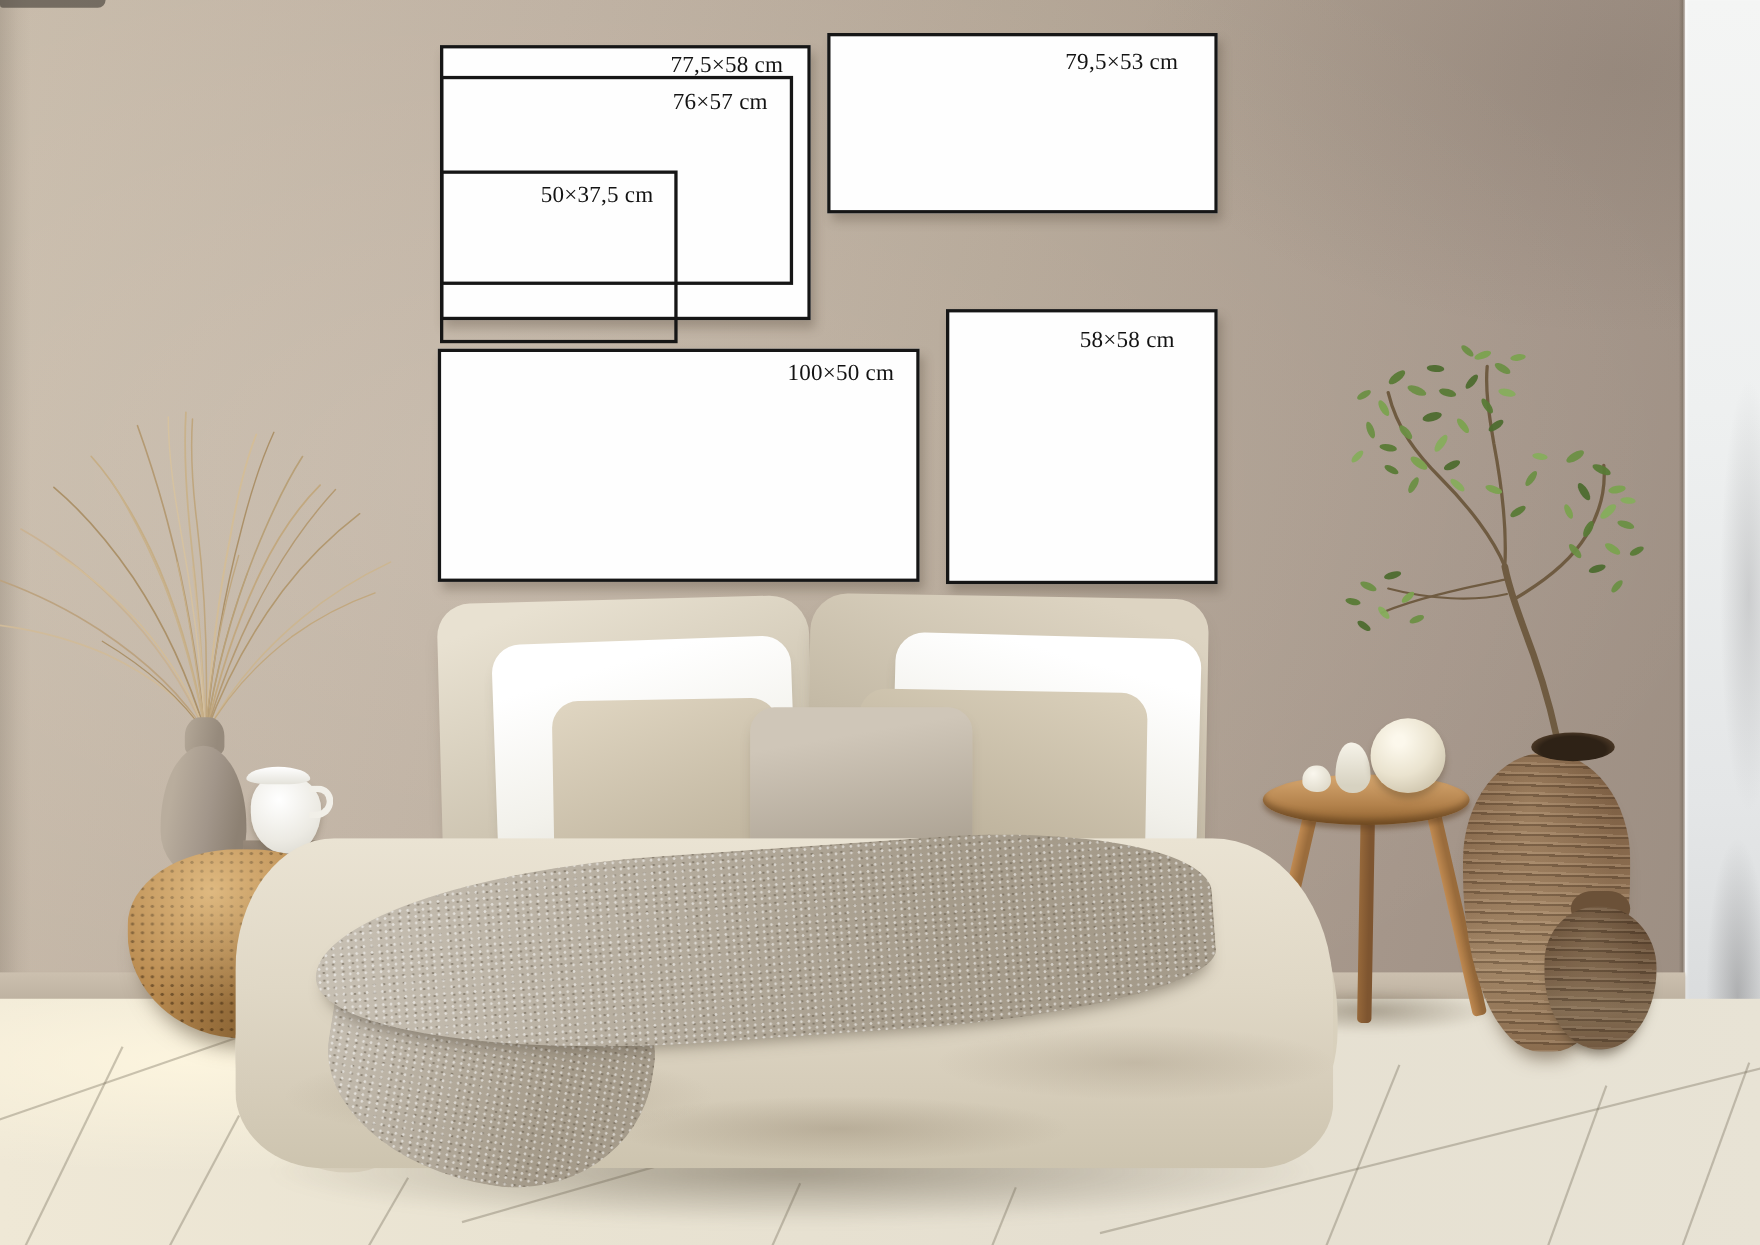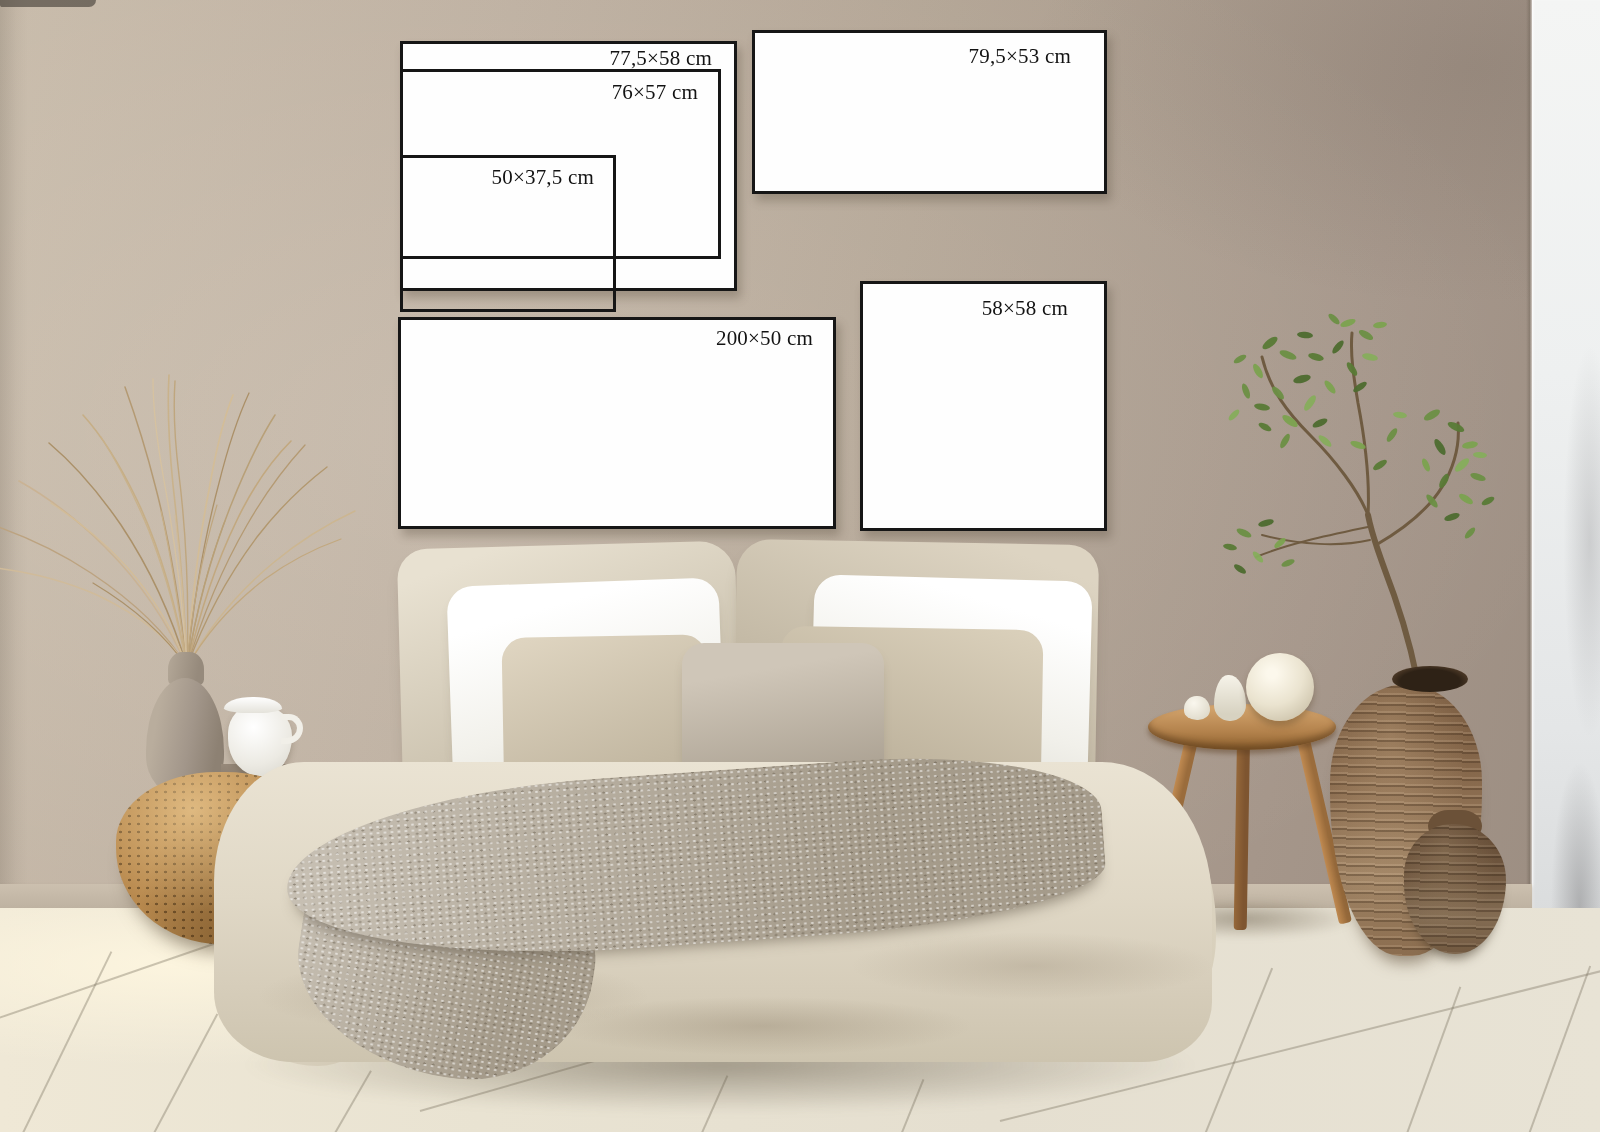--- a/index.html
+++ b/index.html
@@ -211,21 +211,21 @@
   </div>
   <div class="frame inner" style="left:400px;top:134px;width:216px;height:157px;margin-top:21px;">
     <span class="frame-label" style="top:8px;right:19px;">50×37,5 cm</span>
   </div>
 
   <div class="frame cast" style="left:752px;top:30px;width:355px;height:164px;">
     <span class="frame-label" style="top:12px;right:33px;">79,5×53 cm</span>
   </div>
 
   <div class="frame cast" style="left:398px;top:317px;width:438px;height:212px;">
-    <span class="frame-label" style="top:7px;right:20px;">200×50 cm</span>
+    <span class="frame-label" style="top:7px;right:20px;">100×50 cm</span>
   </div>
 
   <div class="frame cast" style="left:860px;top:281px;width:247px;height:250px;">
     <span class="frame-label" style="top:13px;right:36px;">58×58 cm</span>
   </div>
 
   <svg class="abs grass-svg" width="430" height="380" viewBox="0 0 430 380">
     <g fill="none" stroke-linecap="round">
       <path d="M212,352 C210,300 206,240 198,170 C194,130 192,95 194,60" stroke="#c9b28b" stroke-width="1.6"></path>
       <path d="M212,352 C206,300 196,230 180,170 C170,130 160,100 150,72" stroke="#b49a73" stroke-width="1.5"></path>

